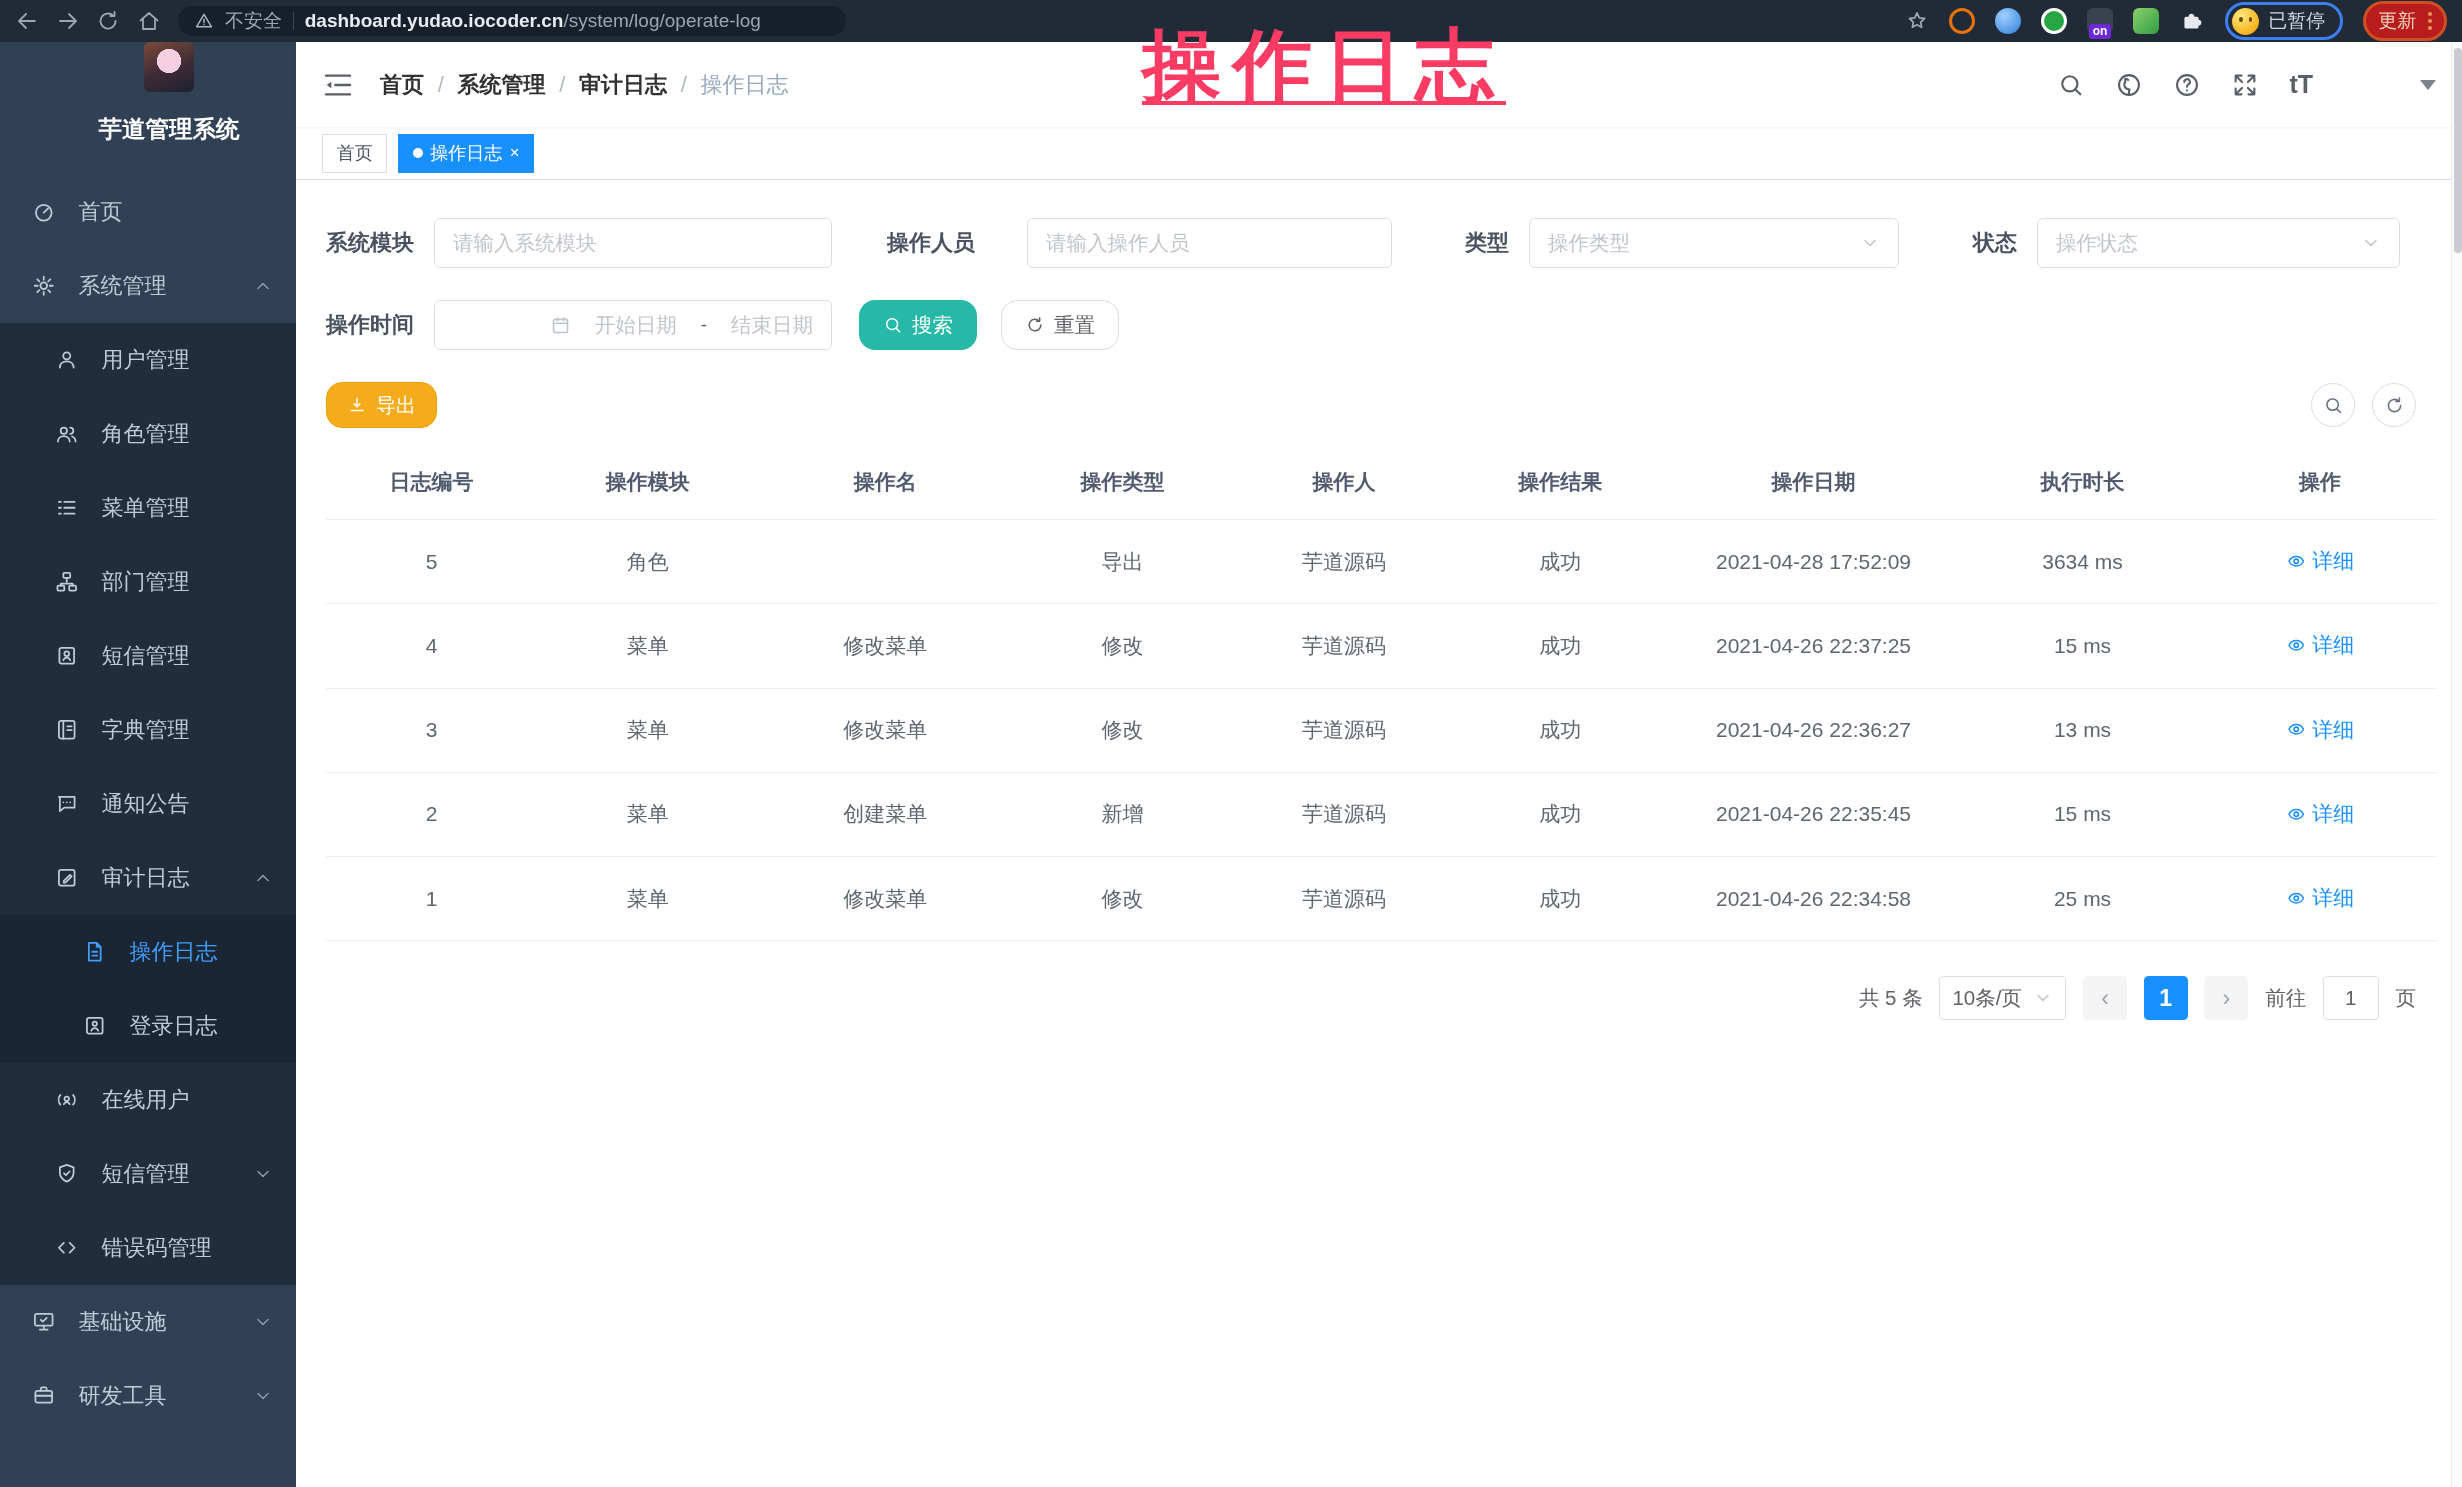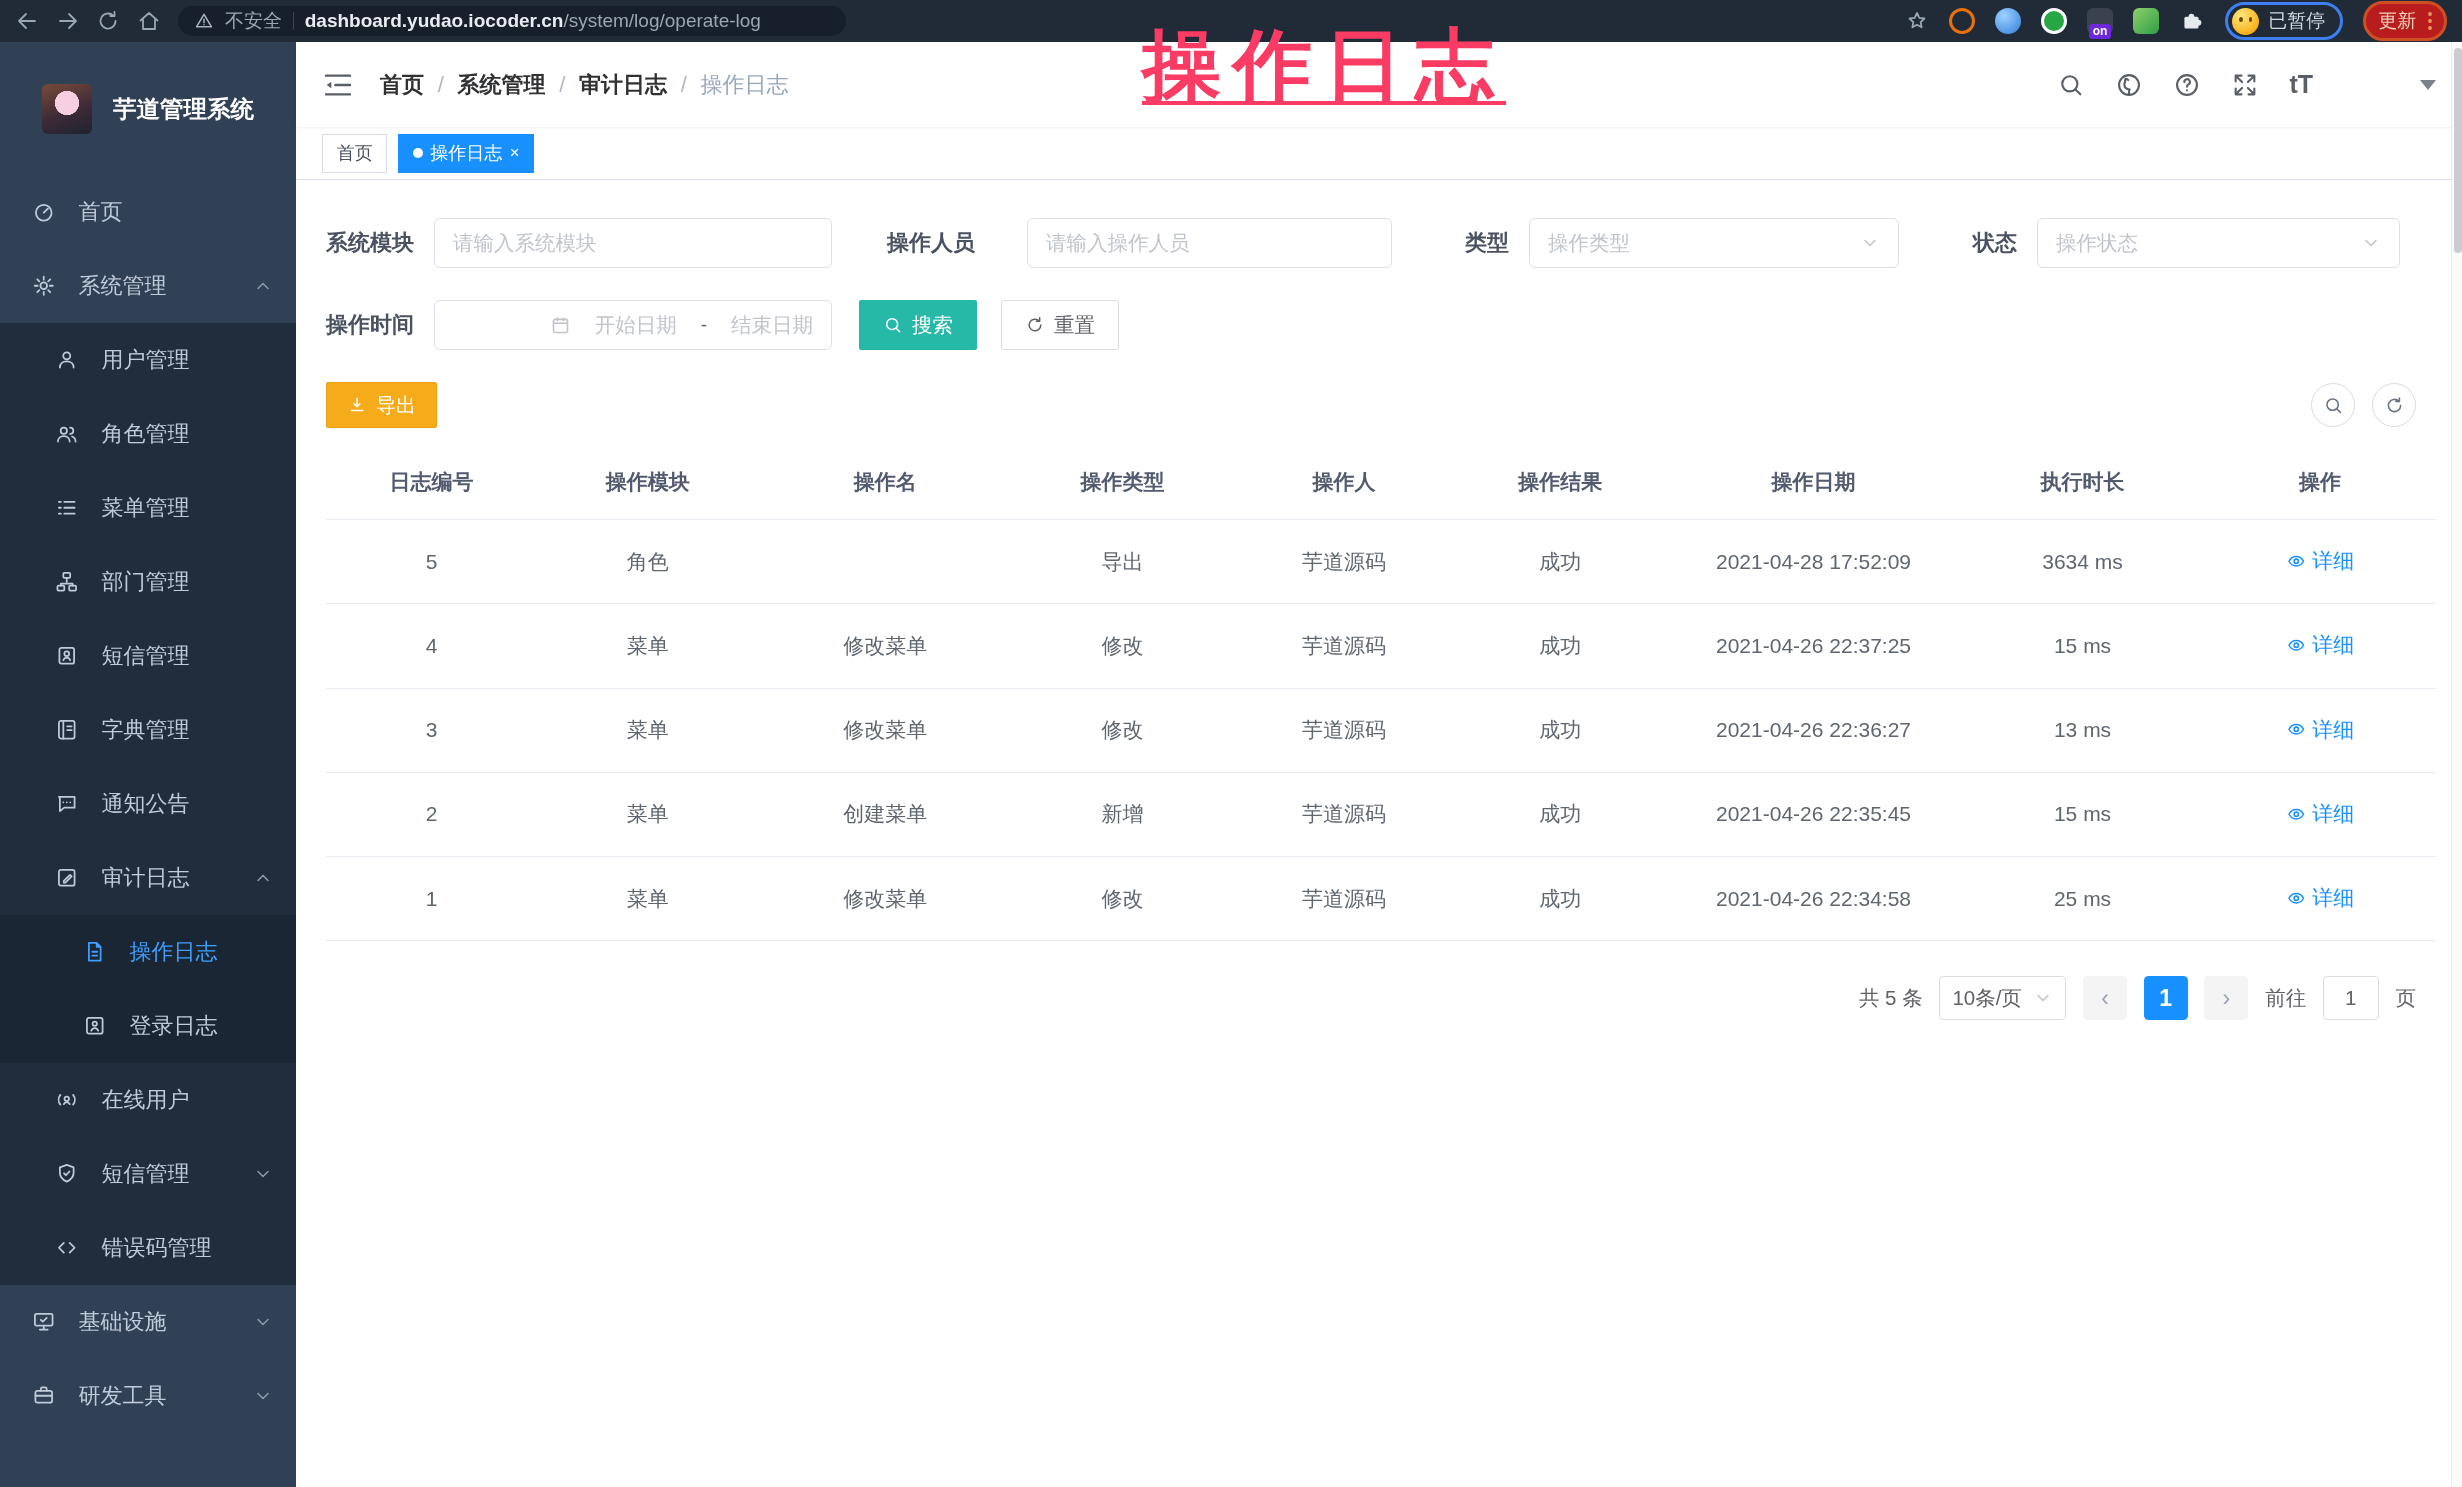--- a/index.html
+++ b/index.html
@@ -35,21 +35,21 @@
   .vdots i{width:3.8px;height:3.8px;border-radius:50%;background:#e8935a;}
 
   
   .annotation{position:absolute;left:1142px;top:13.7px;z-index:60;color:#fa3b63;font-size:79px;font-weight:700;letter-spacing:12px;text-decoration:underline;text-decoration-thickness:3.8px;text-underline-offset:7.6px;pointer-events:none;}
 
   
   .app{display:flex;height:1446px;}
 
   
   .sidebar{width:296px;background:#304156;flex:0 0 auto;display:flex;flex-direction:column;}
-  .logo-row{height:133px;display:flex;align-items:center;padding-left:42px;gap:21px;}
+  .logo-row{height:133px;display:flex;align-items:center;padding-left:42px;gap:21px;flex-direction:column;}
   .logo-img{width:50px;height:50px;border-radius:6px;background:
     radial-gradient(circle at 50% 38%,#f7cfe0 0 30%,transparent 31%),
     linear-gradient(160deg,#7a4a3a,#3d2b36 55%,#1f2230);}
   .logo-title{color:#fff;font-size:23.5px;font-weight:700;}
   .side-item{height:74px;display:flex;align-items:center;gap:23px;color:#bfcbd9;font-size:22px;cursor:pointer;}
   .lvl1{padding-left:32px;}
   .lvl2{padding-left:55px;background:#1f2d3d;}
   .lvl3{padding-left:83px;background:#1a2634;}
   .side-item.active{color:#409eff;}
   .si{width:23.5px;height:23.5px;flex:0 0 auto;}
@@ -88,21 +88,21 @@
   .fselect{justify-content:space-between;cursor:pointer;}
   .sel-caret{width:20px;height:20px;color:#c0c4cc;}
   .w-module{width:398px;margin-right:55px;}
   .w-operator{width:365px;margin-right:73px;margin-left:32px;}
   .w-type{width:370px;margin-right:74px;}
   .w-status{width:363px;}
   .daterange{width:398px;gap:24px;justify-content:flex-end;}
   .dr-sep{color:#606266;font-size:19px;}
   .cal-ic{width:21px;height:21px;color:#c0c4cc;}
 
-  .btn{height:50px;border-radius:2px;display:inline-flex;align-items:center;gap:9px;font-size:20.5px;padding:0 23px;cursor:pointer;border:0.8px solid transparent;}
+  .btn{height:50px;border-radius:16px;display:inline-flex;align-items:center;gap:9px;font-size:20.5px;padding:0 23px;cursor:pointer;border:0.8px solid transparent;}
   .btn-search{background:#26b9a7;color:#fff;margin-left:27px;}
   .btn-reset{background:#fff;border-color:#dcdfe6;color:#606266;margin-left:24px;}
   .btn-export{height:46px;background:#f6ab1a;border-color:#eba10e;color:#fff;font-size:20px;padding:0 20px;}
   .bic{width:20px;height:20px;}
 
   .toolbar-row{display:flex;align-items:center;margin-bottom:20px;}
   .tool-circles{margin-left:auto;display:flex;gap:16.7px;margin-right:20px;}
   .circle-btn{width:44px;height:44px;border-radius:50%;border:0.8px solid #d9dce1;background:#fff;display:flex;align-items:center;justify-content:center;color:#6a7280;cursor:pointer;}
   .circle-btn svg{width:21px;height:21px;}
 

